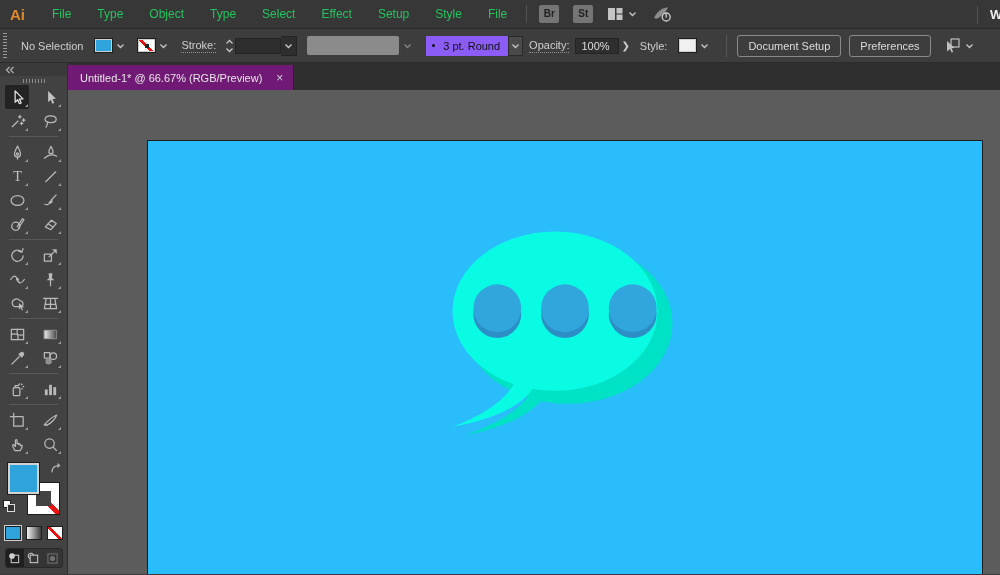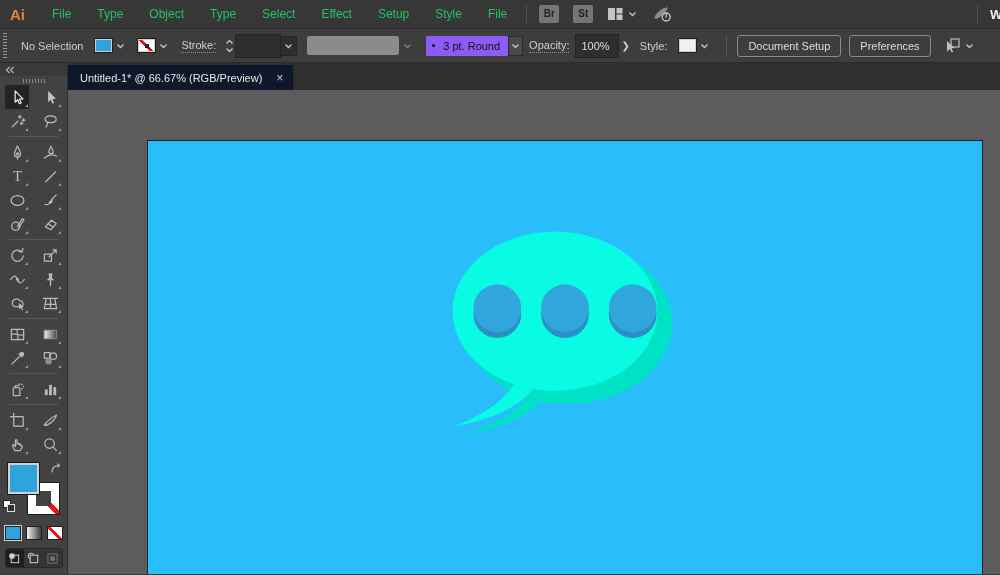--- a/index.html
+++ b/index.html
@@ -26,21 +26,21 @@
   .cb-grip { width:6px; height:26px; margin:0 8px 0 3px;
     background:repeating-linear-gradient(#9a9a9a 0 1px, transparent 1px 3px); width:4px; }
   .cb-label { color:#cfcfcf; margin:0 6px; white-space:nowrap;text-align:right; }
   .cb-link { color:#cfcfcf; margin:0 6px; border-bottom:1px dotted #8f8f8f; padding-bottom:1px; white-space:nowrap; }
   .swatch-group { display:flex; align-items:center; margin:0 5px; }
   .swatch { width:19px; height:15px; border:1px solid #1e1e1e; box-shadow:inset 0 0 0 1px #cfcfcf; }
   .swatch.none { background:#fff; background-image:linear-gradient(45deg, transparent 43%, #e11 43%, #e11 55%, transparent 55%); position:relative; }
   .swatch.none i { position:absolute; left:7px; top:5px; width:4px; height:4px; background:#222; }
   .chev-btn { width:14px; height:17px; display:flex; align-items:center; justify-content:center; }
   .stepper { width:11px; height:20px; display:flex; flex-direction:column; align-items:center; justify-content:center; gap:2px; margin-left:2px; }
-  .field { background:#2e2e2e; border:1px solid #242424; height:24px; display:flex; align-items:center;
+  .field { background:#2e2e2e; border:1px solid #242424; height:16px; display:flex; align-items:center;
     color:#ddd; padding:7px 5px; }
   .stroke-field { width:46px; }
   .field-chev { width:16px; height:20px; background:#2e2e2e; border:1px solid #242424; border-left:none;
     display:flex; align-items:center; justify-content:center; }
   .brush-disabled { width:92px; height:19px; background:#8b8b8b; border-radius:2px; margin:0 1px 0 10px; }
   .brush-disabled-chev { opacity:.5; margin-right:8px; }
   .brush-dd { height:20px; background:#8b5cf6; color:#111; display:flex; align-items:center;
     padding:0 8px 0 6px; margin-left:4px; }
   .brush-dot { width:3px; height:3px; background:#111; border-radius:50%; margin-right:8px; }
   .brush-dd-chev { width:15px; height:20px; background:#4a4a4a; border:1px solid #2a2a2a;
@@ -48,21 +48,21 @@
   .opacity-field { width:44px; }
   .arrow-right { margin:0 4px 0 2px; color:#cfcfcf; font-size:10px; }
   .cb-vdiv { width:1px; height:22px; background:#565656; margin:0 10px; }
   .cb-btn { background:transparent; border:1px solid #8a8a8a; border-radius:3px; color:#ddd;
     font-size:11px; padding:4px 10px; margin-right:8px; white-space:nowrap; }
 
   
   .main { position:relative; height:511px; }
   .tabbar { position:absolute; left:68px; right:0; top:0; height:27px; background:#2f2f2f;
     display:flex; align-items:flex-end; }
-  .tab { height:25px; background:#0f172a; display:flex; align-items:center; padding:0 10px 0 12px;
+  .tab { height:25px; background:#701a75; display:flex; align-items:center; padding:0 10px 0 12px;
     font-size:11px; color:#e8e8e8; border-right:1px solid #262626; }
   .tab-close { margin-left:14px; color:#cfcfcf; font-size:12px; line-height:10px; }
   .canvas { position:absolute; left:68px; right:0; top:27px; bottom:0; background:#5c5c5c; overflow:hidden; }
   .artboard { position:absolute; left:79px; top:50px; width:836px; height:440px; border:1px solid #1d1d1d; }
   .artboard svg { display:block; width:100%; height:100%; }
 
   
   .toolbar { position:absolute; left:0; top:0; width:68px; height:511px; background:#424242;
     border-right:1px solid #2e2e2e; z-index:3; }
   .tb-head { height:13px; background:#3a3a3a; display:flex; align-items:center; padding-left:5px; }

